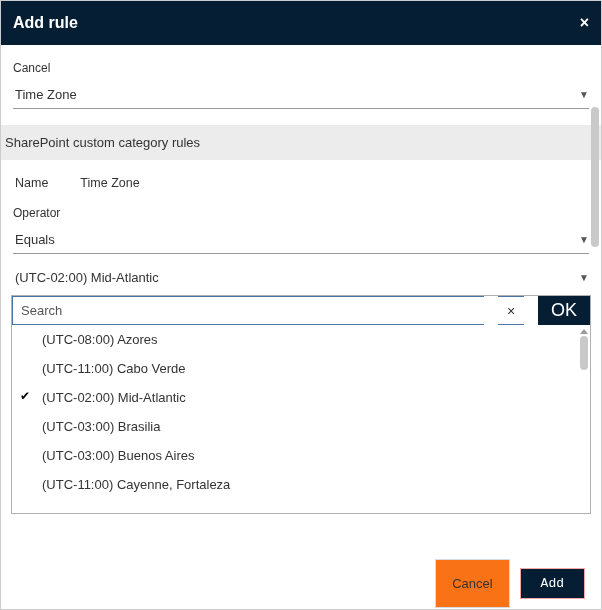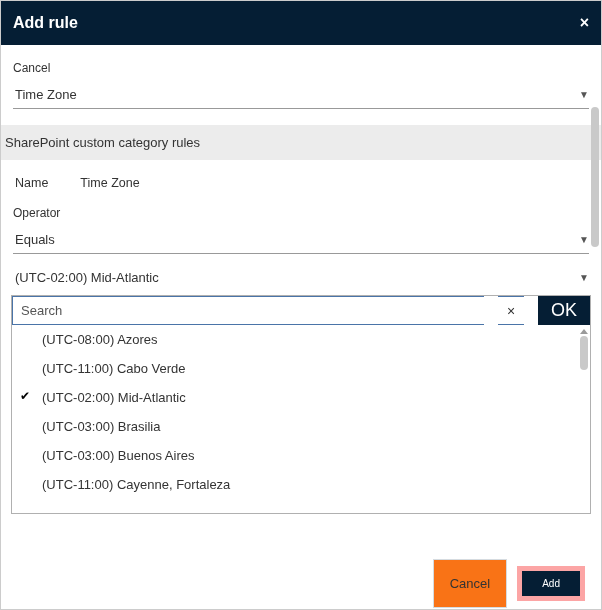--- a/index.html
+++ b/index.html
@@ -27,21 +27,21 @@
   .ok-btn { background: #051e34; color: #fff; font-size: 18px; padding: 0 12px; display: flex; align-items: center; cursor: pointer; border: 1px solid #051e34; }
   .options { max-height: 224px; overflow: hidden; position: relative; padding-right: 14px; }
   .option { font-size: 13px; color: #333; padding: 7px 8px 7px 30px; position: relative; cursor: pointer; }
   .check { position: absolute; left: 8px; top: 6px; font-size: 12px; color: #000; }
   .opt-scroll { position: absolute; right: 2px; top: 4px; bottom: 4px; width: 8px; }
   .opt-scroll-up { width: 0; height: 0; border-left: 4px solid transparent; border-right: 4px solid transparent; border-bottom: 5px solid #9a9a9a; margin: 0 auto 2px; }
   .opt-scroll-track { width: 8px; height: 180px; background: transparent; position: relative; }
   .opt-scroll-thumb { width: 8px; height: 34px; background: #c9c9c9; border-radius: 4px; position: absolute; top: 0; }
   .footer { height: 52px; display: flex; align-items: center; justify-content: flex-end; gap: 10px; padding: 0 16px; background: #fff; }
   .btn-cancel { background: #f97316; border: 1px solid #d5dbe0; color: #333; font-size: 13px; padding: 16px 16px; cursor: pointer; }
-  .btn-add { background: #051e34; border: 5px solid #fca5a5; color: #fff; font-size: 10px; padding: 7px 20px; cursor: pointer; }
+  .btn-add { background: #051e34; border: 1px solid #fca5a5; color: #fff; font-size: 13px; padding: 7px 20px; cursor: pointer; font-family: Liberation Mono, monospace; }
 </style>
 </head>
 <body>
 
 <div class="frame">
 
   <div class="header">
     <div class="header-title">Add rule</div>
     <div class="close-x">×</div>
   </div>

